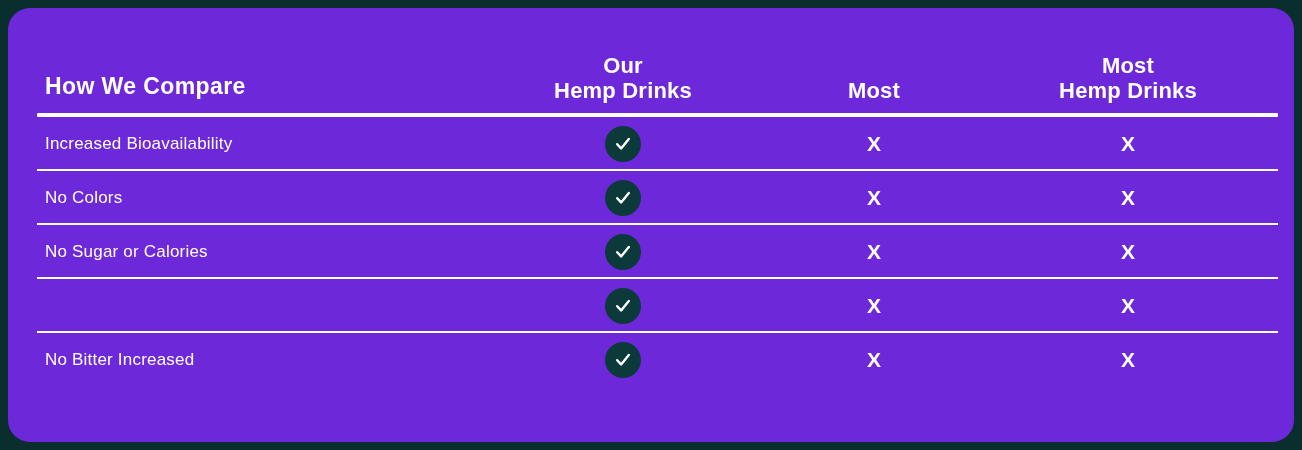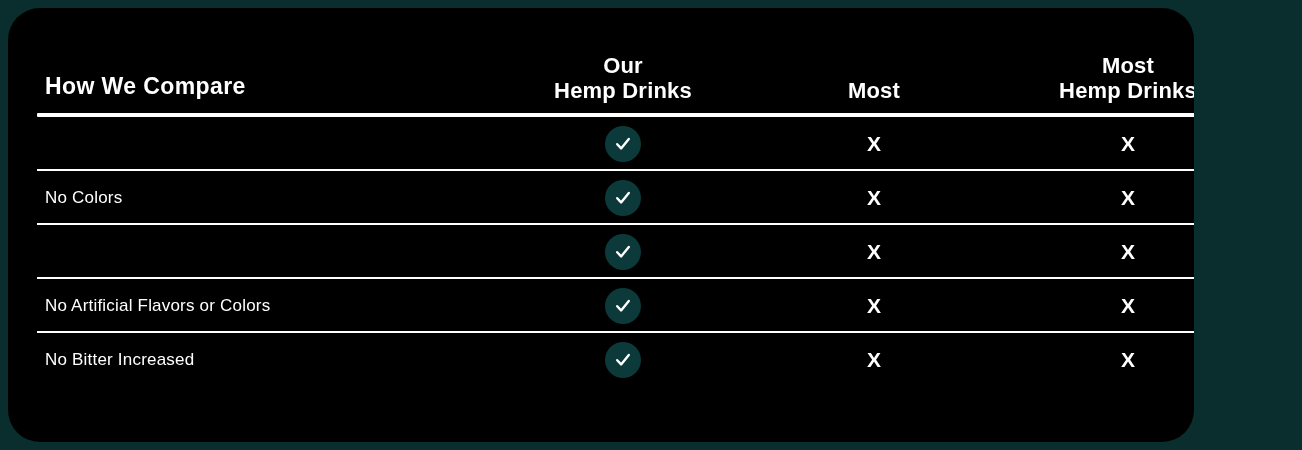--- a/index.html
+++ b/index.html
@@ -11,24 +11,24 @@
     height: 450px;
     background: #0a2e2e;
     font-family: "Liberation Sans", sans-serif;
     overflow: hidden;
   }
 
   .card {
     position: absolute;
     left: 8px;
     top: 8px;
-    width: 1186px;
+    width: 1286px;
     height: 434px;
-    background: #000000;
-    border-radius: 32px;
+    background: #6d28d9;
+    border-radius: 22px;
     box-sizing: border-box;
     overflow: hidden;
   }
 
   .table {
     position: absolute;
     left: 29px;
     top: 0;
     width: 1241px;
   }
@@ -164,20 +164,21 @@
         <span class="l1">Most</span>
         <span class="l2">Hemp Drinks</span>
       </div>
 
       <div class="rule-thick"></div>
     </div>
 
     <div class="rows">
 
       <div class="row">
+        <div class="row-label">Increased Bioavailability</div>
         <div class="cell c0">
           <span class="mark-yes">
             <svg width="20" height="20" viewBox="0 0 20 20" aria-hidden="true">
               <path d="M4.2 10.2 L8.1 14.4 L15.8 4.9" fill="none" stroke="#ffffff" stroke-width="2.4" stroke-linecap="round" stroke-linejoin="round"></path>
             </svg>
           </span>
         </div>
         <div class="cell c1">
           <span class="mark-no">X</span>
         </div>
@@ -199,38 +200,38 @@
         <div class="cell c1">
           <span class="mark-no">X</span>
         </div>
         <div class="cell c2">
           <span class="mark-no">X</span>
         </div>
         <div class="rule-thin"></div>
       </div>
 
       <div class="row">
-        <div class="cell c0">
-          <span class="mark-yes">
-            <svg width="20" height="20" viewBox="0 0 20 20" aria-hidden="true">
-              <path d="M4.2 10.2 L8.1 14.4 L15.8 4.9" fill="none" stroke="#ffffff" stroke-width="2.4" stroke-linecap="round" stroke-linejoin="round"></path>
-            </svg>
-          </span>
-        </div>
-        <div class="cell c1">
-          <span class="mark-no">X</span>
-        </div>
-        <div class="cell c2">
-          <span class="mark-no">X</span>
-        </div>
-        <div class="rule-thin"></div>
-      </div>
-
-      <div class="row">
-        <div class="row-label">No Artificial Flavors or Colors</div>
+        <div class="row-label">No Sugar or Calories</div>
+        <div class="cell c0">
+          <span class="mark-yes">
+            <svg width="20" height="20" viewBox="0 0 20 20" aria-hidden="true">
+              <path d="M4.2 10.2 L8.1 14.4 L15.8 4.9" fill="none" stroke="#ffffff" stroke-width="2.4" stroke-linecap="round" stroke-linejoin="round"></path>
+            </svg>
+          </span>
+        </div>
+        <div class="cell c1">
+          <span class="mark-no">X</span>
+        </div>
+        <div class="cell c2">
+          <span class="mark-no">X</span>
+        </div>
+        <div class="rule-thin"></div>
+      </div>
+
+      <div class="row">
         <div class="cell c0">
           <span class="mark-yes">
             <svg width="20" height="20" viewBox="0 0 20 20" aria-hidden="true">
               <path d="M4.2 10.2 L8.1 14.4 L15.8 4.9" fill="none" stroke="#ffffff" stroke-width="2.4" stroke-linecap="round" stroke-linejoin="round"></path>
             </svg>
           </span>
         </div>
         <div class="cell c1">
           <span class="mark-no">X</span>
         </div>

